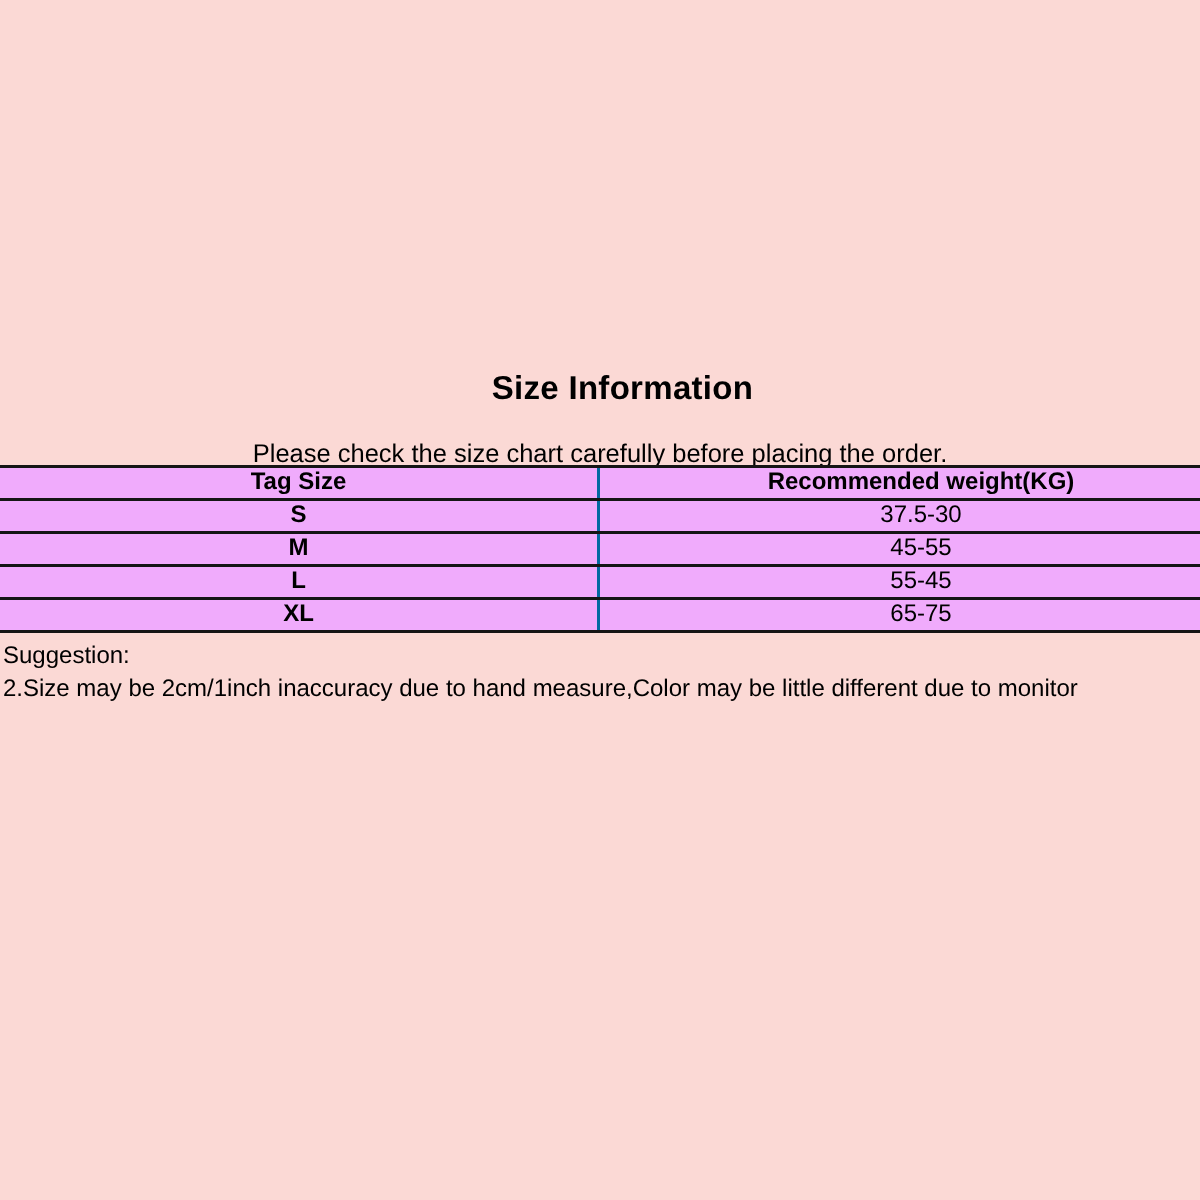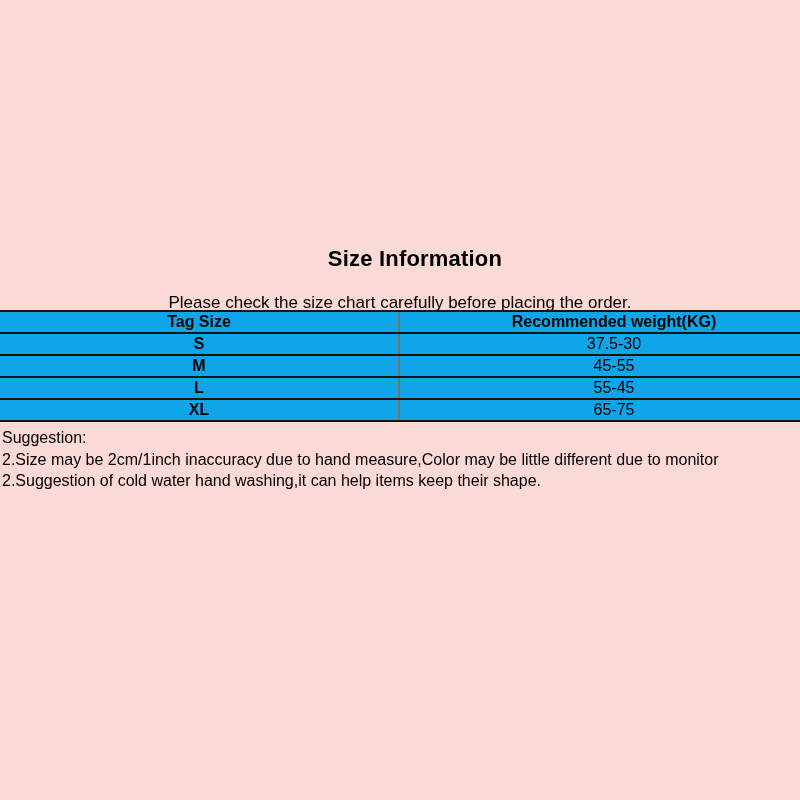--- a/index.html
+++ b/index.html
@@ -53,26 +53,26 @@
     border-top: 2px solid #151515;
     border-bottom: 2px solid #151515;
     border-left: none;
     border-right: none;
     padding: 0;
     height: 18px;
     text-align: center;
     vertical-align: middle;
     font-size: 16px;
     line-height: 20px;
-    background: #0ea5e9;
+    background: #f0abfc;
     margin-left: 14px;
   }
   .size-table th:last-child,
   .size-table td:last-child {
-    border-left: 2px solid #737373;
+    border-left: 2px solid #0369a1;
     padding-left: 28px;
   }
   .size-table th {
     font-weight: bold;
   }
   .size-table td.tag-cell {
     font-weight: bold;
   }
   .size-table td.weight-cell {
     font-weight: normal;
@@ -126,14 +126,13 @@
     <tr>
       <td class="tag-cell">XL</td>
       <td class="weight-cell">65-75</td>
     </tr>
   </tbody>
 </table>
 
 <div class="attention">
   <div>Suggestion:</div>
   <div>2.Size may be 2cm/1inch inaccuracy due to hand measure,Color may be little different due to monitor</div>
-  <div>2.Suggestion of cold water hand washing,it can help items keep their shape.</div>
 </div>
 
 </body></html>

